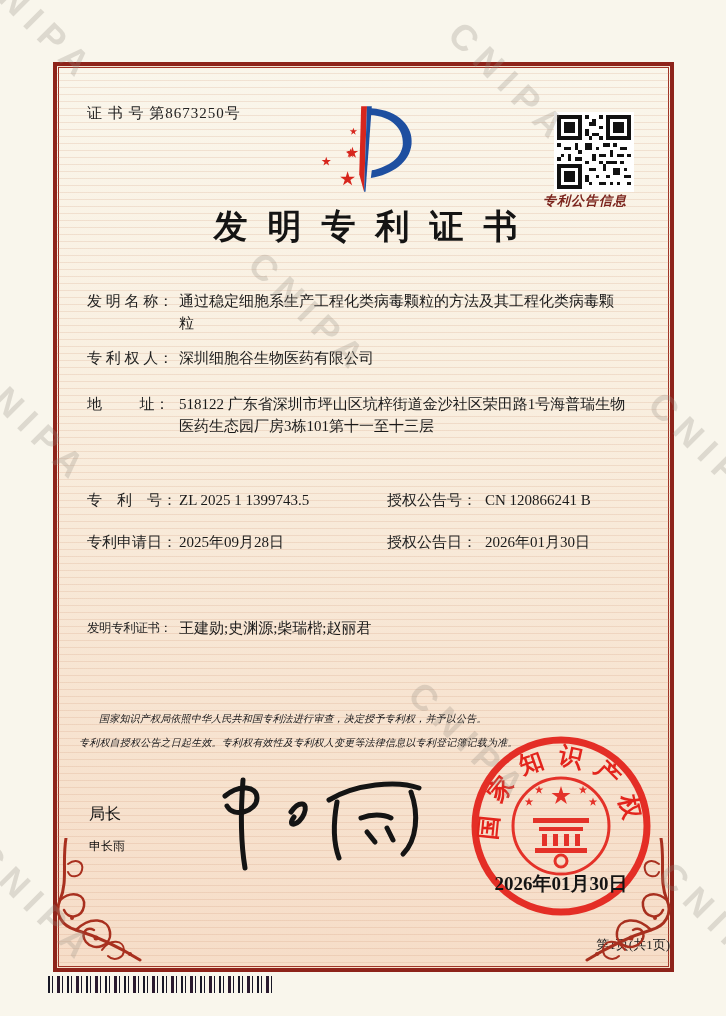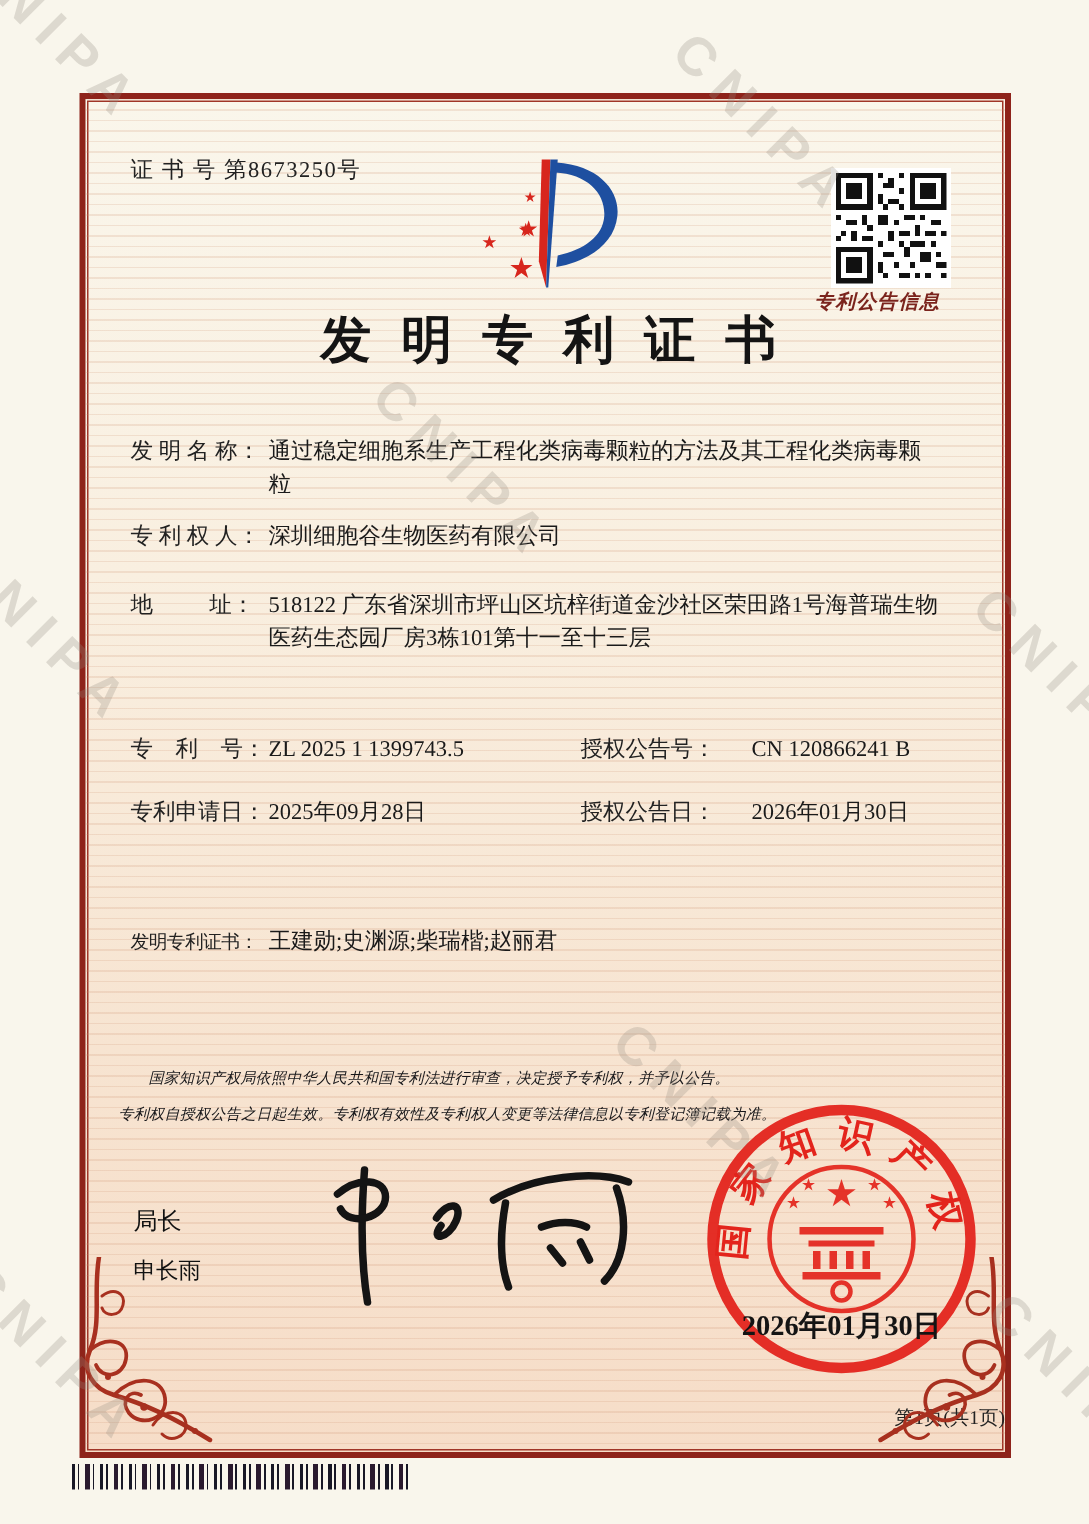--- a/index.html
+++ b/index.html
@@ -36,31 +36,31 @@
   .title{left:0;top:138px;width:100%;text-align:center;font-size:34px;font-weight:bold;
     letter-spacing:20px;padding-left:24px;box-sizing:border-box;color:#141414;}
   
   .rows{left:30px;top:0;width:566px;height:100%;}
   .row{position:absolute;left:0;width:566px;font-size:15px;line-height:22px;}
   .lbl{display:inline-block;width:92px;vertical-align:top;white-space:pre;color:#222;}
   .lbl.long{width:92px;font-size:12.5px;letter-spacing:-0.4px;line-height:23px;}
   .val{display:inline-block;vertical-align:top;width:448px;color:#1a1a1a;}
   .val.narrow{width:auto;}
   .pair2{position:absolute;left:300px;top:0;white-space:nowrap;}
-  .pair2 .lbl{width:auto;margin-right:24px;}
+  .pair2 .lbl{width:auto;margin-right:8px;}
   .r1{top:224px}.r2{top:281px}.r3{top:327px}.r4{top:382px}
   .r5{top:423px}.r6{top:465px}.r7{top:507px}.r8{top:551px}
   
   .decl{left:22px;top:646px;width:576px;font-size:10px;font-style:italic;
     color:#17171a;letter-spacing:0.2px;}
   .decl .l1{text-indent:2em;white-space:nowrap;}
   .decl .l2{margin-top:10px;white-space:nowrap;}
   
   .director-title{left:32px;top:738px;font-size:16px;font-family:Liberation Mono, monospace;color:#111;}
-  .director-name{left:32px;top:772px;font-size:15px;font-family:Liberation Sans, sans-serif;color:#111;}
+  .director-name{left:32px;top:772px;font-size:12px;font-family:Liberation Sans, sans-serif;color:#111;}
   .sig{left:148px;top:700px;width:230px;height:110px;}
   .seal{left:408px;top:664px;width:192px;height:192px;}
   
   .pageno{left:0;top:870px;width:100%;text-align:right;font-size:13px;color:#222;}
   .flourish{width:96px;height:126px;top:772px;z-index:4;}
   .flourish.fl{left:-5px;}
   .flourish.fr{right:-5px;transform:scaleX(-1);}
   
   .barcode{position:absolute;left:48px;top:976px;width:224px;height:17px;z-index:5;
     background:repeating-linear-gradient(90deg,

